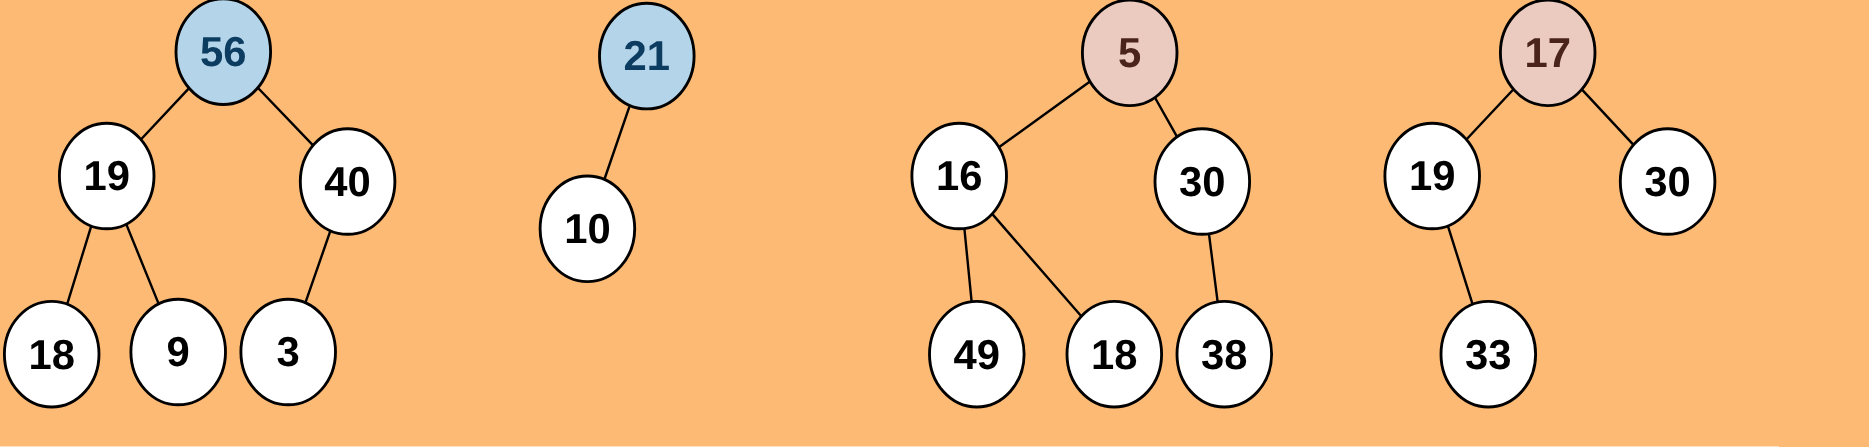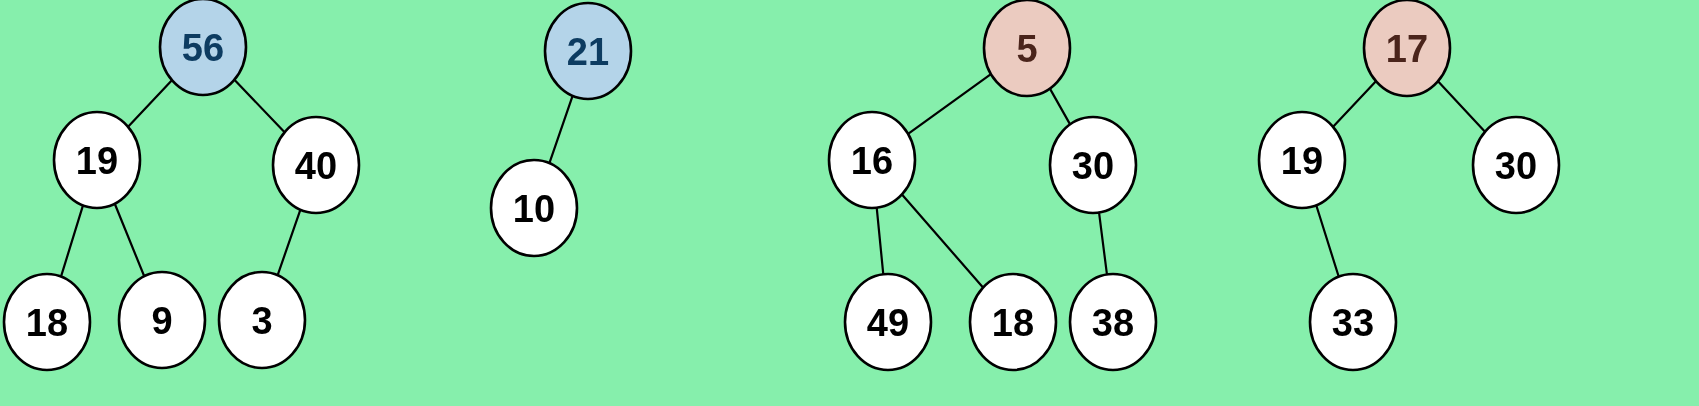--- a/index.html
+++ b/index.html
@@ -10,21 +10,21 @@
   body {
     width: 1699px;
     height: 406px;
     overflow: hidden;
     font-family: "Liberation Sans", sans-serif;
   }
   #canvas-root {
     position: relative;
     width: 1699px;
     height: 406px;
-    background: #86efac;
+    background: #fdba74;
     text-align: center;
   }
   svg#tree-canvas {
     position: absolute;
     top: 0;
     left: 0;
     width: 1699px;
     height: 406px;
     display: block;
   }

